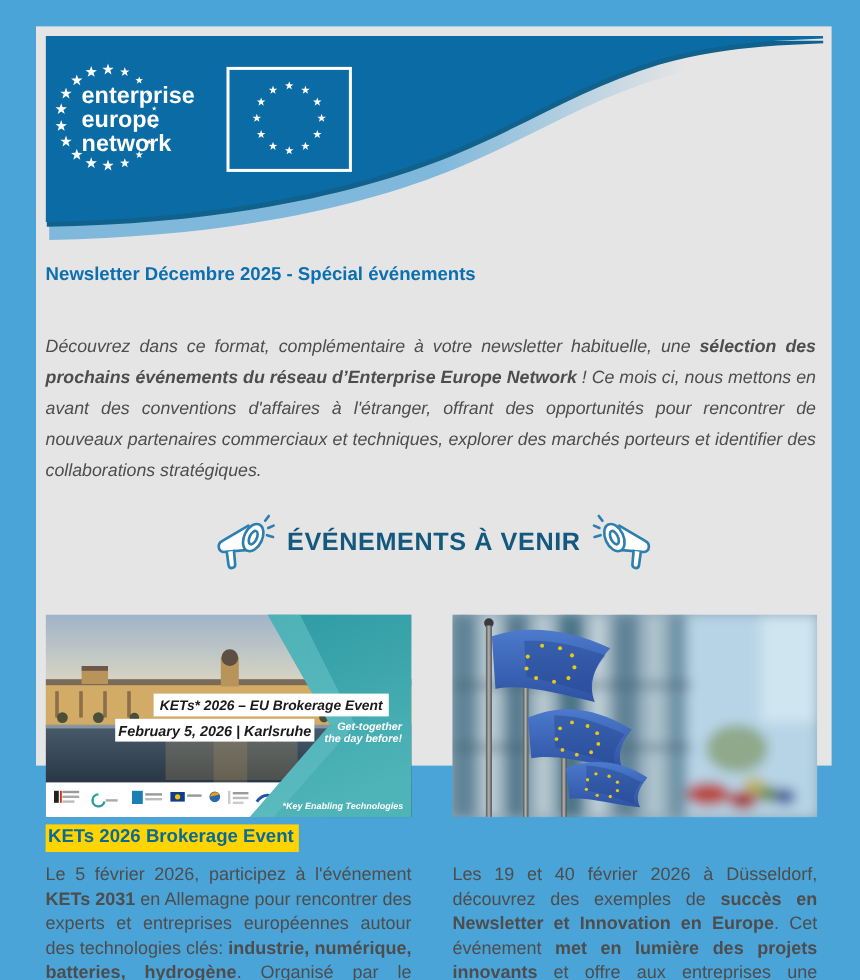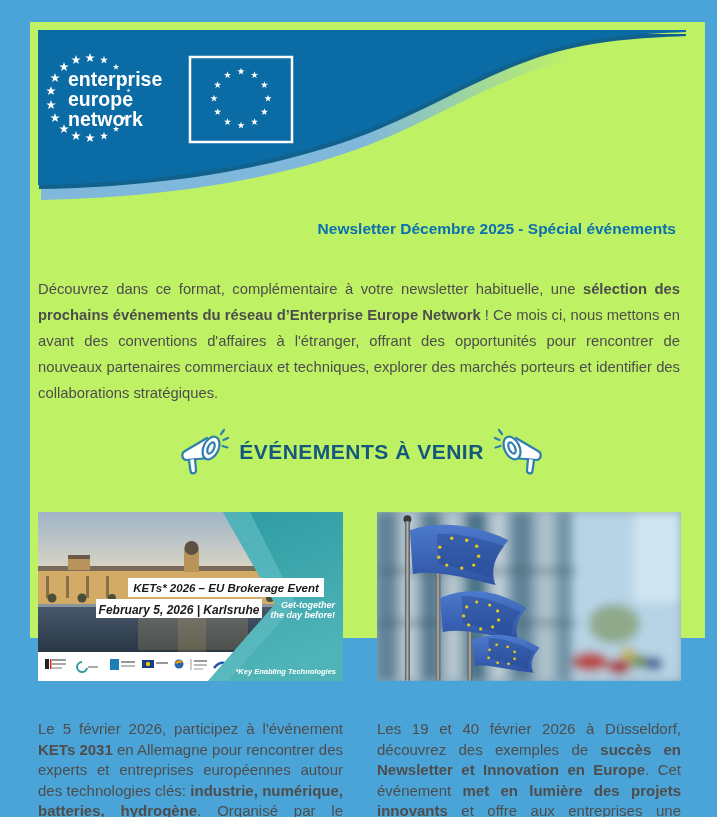--- a/index.html
+++ b/index.html
@@ -1,24 +1,24 @@
 <!DOCTYPE html>
 <html><head>
 <meta charset="utf-8">
 <style>
   html,body{margin:0;padding:0;}
   body{font-family:"Liberation Sans", sans-serif;}
   #canvas{position:relative;width:717px;height:817px;background:#4BA4D8;overflow:hidden;}
-  #content{position:absolute;left:30px;top:22px;width:663px;height:616px;background:#bef264;padding-left:12px;}
+  #content{position:absolute;left:30px;top:22px;width:663px;height:616px;background:#e5e5e5;}
   .abs{position:absolute;}
   .b{font-weight:bold;}
-  #newsletter-title{left:8px;top:198px;width:638px;text-align:right;
+  #newsletter-title{left:8px;top:198px;width:638px;text-align:left;
     font-size:15.5px;font-weight:bold;color:#0C6FB0;}
   #intro{left:8px;top:254px;width:642px;text-align:justify;font-size:14.8px;
-    line-height:26px;color:#4d4d4d;}
+    line-height:26px;color:#4d4d4d;font-style:italic;}
   #events-heading-row{left:0;top:404px;width:663px;display:flex;align-items:center;
     justify-content:center;gap:8px;}
   #events-heading{font-size:21px;font-weight:bold;color:#14587E;letter-spacing:.5px;}
   .banner{left:8px;top:490px;width:305px;height:169px;overflow:hidden;cursor:pointer;}
   .banner.right{left:347px;width:304px;}
   .event-title{top:665px;display:inline-block;background:#FFD400;color:#0A6A94;
     font-size:15.5px;font-weight:bold;padding:2px 4px 3px 2px;cursor:pointer;}
   .event-title.left{left:8px;}
   .event-title.right{left:347px;}
   .event-body{top:697px;width:305px;text-align:justify;font-size:15px;
@@ -290,18 +290,19 @@
             <circle cx="138" cy="140" r="1.4"></circle>
           <circle cx="138" cy="147" r="1.4"></circle>
             <circle cx="132" cy="152" r="1.4"></circle>
             <circle cx="121" cy="151" r="1.4"></circle>
           <circle cx="112" cy="146" r="1.4"></circle>
             <circle cx="113" cy="138" r="1.4"></circle>
         </g>
       </g>
     </svg>
 
+    <a class="abs event-title left">KETs 2026 Brokerage Event</a>
 
     <div class="abs event-body left"><span>Le 5 février 2026, participez à l'événement </span><span class="b">KETs 2031</span><span> en Allemagne pour rencontrer des experts et entreprises européennes autour des technologies clés: </span><span class="b">industrie, numérique, batteries, hydrogène</span><span>. Organisé par le réseau et ses</span></div>
     <div class="abs event-body right"><span>Les 19 et 40 février 2026 à Düsseldorf, découvrez des exemples de </span><span class="b">succès en Newsletter et Innovation en Europe</span><span>. Cet événement </span><span class="b">met en lumière des projets innovants</span><span> et offre aux entreprises une opportunité de rencontrer des experts</span></div>
 
   </div>
 </div>
 
 </body></html>

